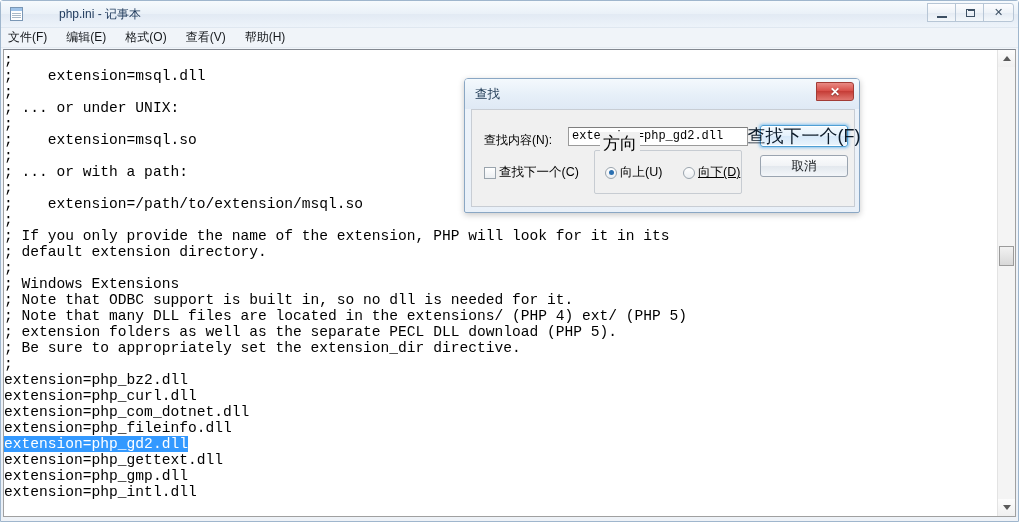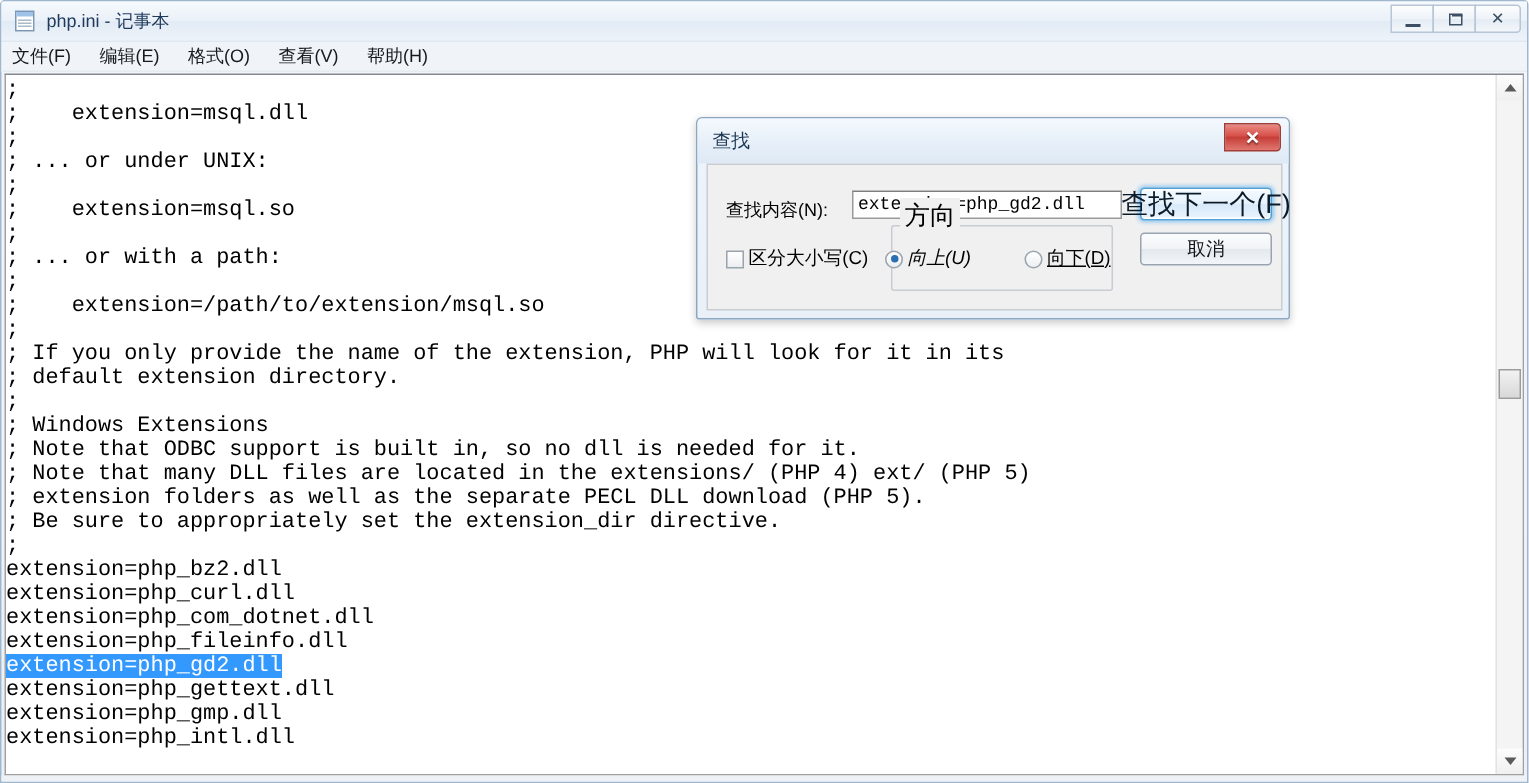--- a/index.html
+++ b/index.html
@@ -66,20 +66,21 @@
     position: absolute;
     left: 3px;
     width: 9px; height: 1px;
     background: #aab9c7;
   }
   #title-text {
     font-size: 12px;
     color: #1e395b;
     line-height: 18px;
     white-space: nowrap;
+    margin-left: 28px;
   }
 
   
   #window-buttons {
     position: absolute;
     right: 4px; top: 2px;
     display: flex;
   }
   .winbtn {
     width: 29px; height: 19px;
@@ -351,21 +352,21 @@
   .radio-row {
     position: absolute;
     top: 54px;
     display: flex;
     align-items: center;
     gap: 3px;
     font-size: 12.5px;
     color: #000000;
     white-space: nowrap;
   }
-  #radio-up-row { left: 118px; font-style: italic; }
+  #radio-up-row { left: 133px; }
   #radio-down-row { left: 211px; text-decoration: underline; }
   .radio {
     width: 12px; height: 12px;
     border-radius: 50%;
     box-sizing: border-box;
     border: 1px solid #9aa4ad;
     background: linear-gradient(to bottom, #ffffff, #eceff2);
     position: relative;
     flex: none;
   }
@@ -481,17 +482,17 @@
       <span>向上(U)</span>
     </div>
 
     <div class="radio-row" id="radio-down-row">
       <span class="radio"></span>
       <span>向下(D)</span>
     </div>
 
     <div id="match-case-row">
       <span class="checkbox"></span>
-      <span>区分大小写(C)</span>
+      <span>查找下一个(C)</span>
     </div>
 
   </div>
 </div>
 
 </body></html>

